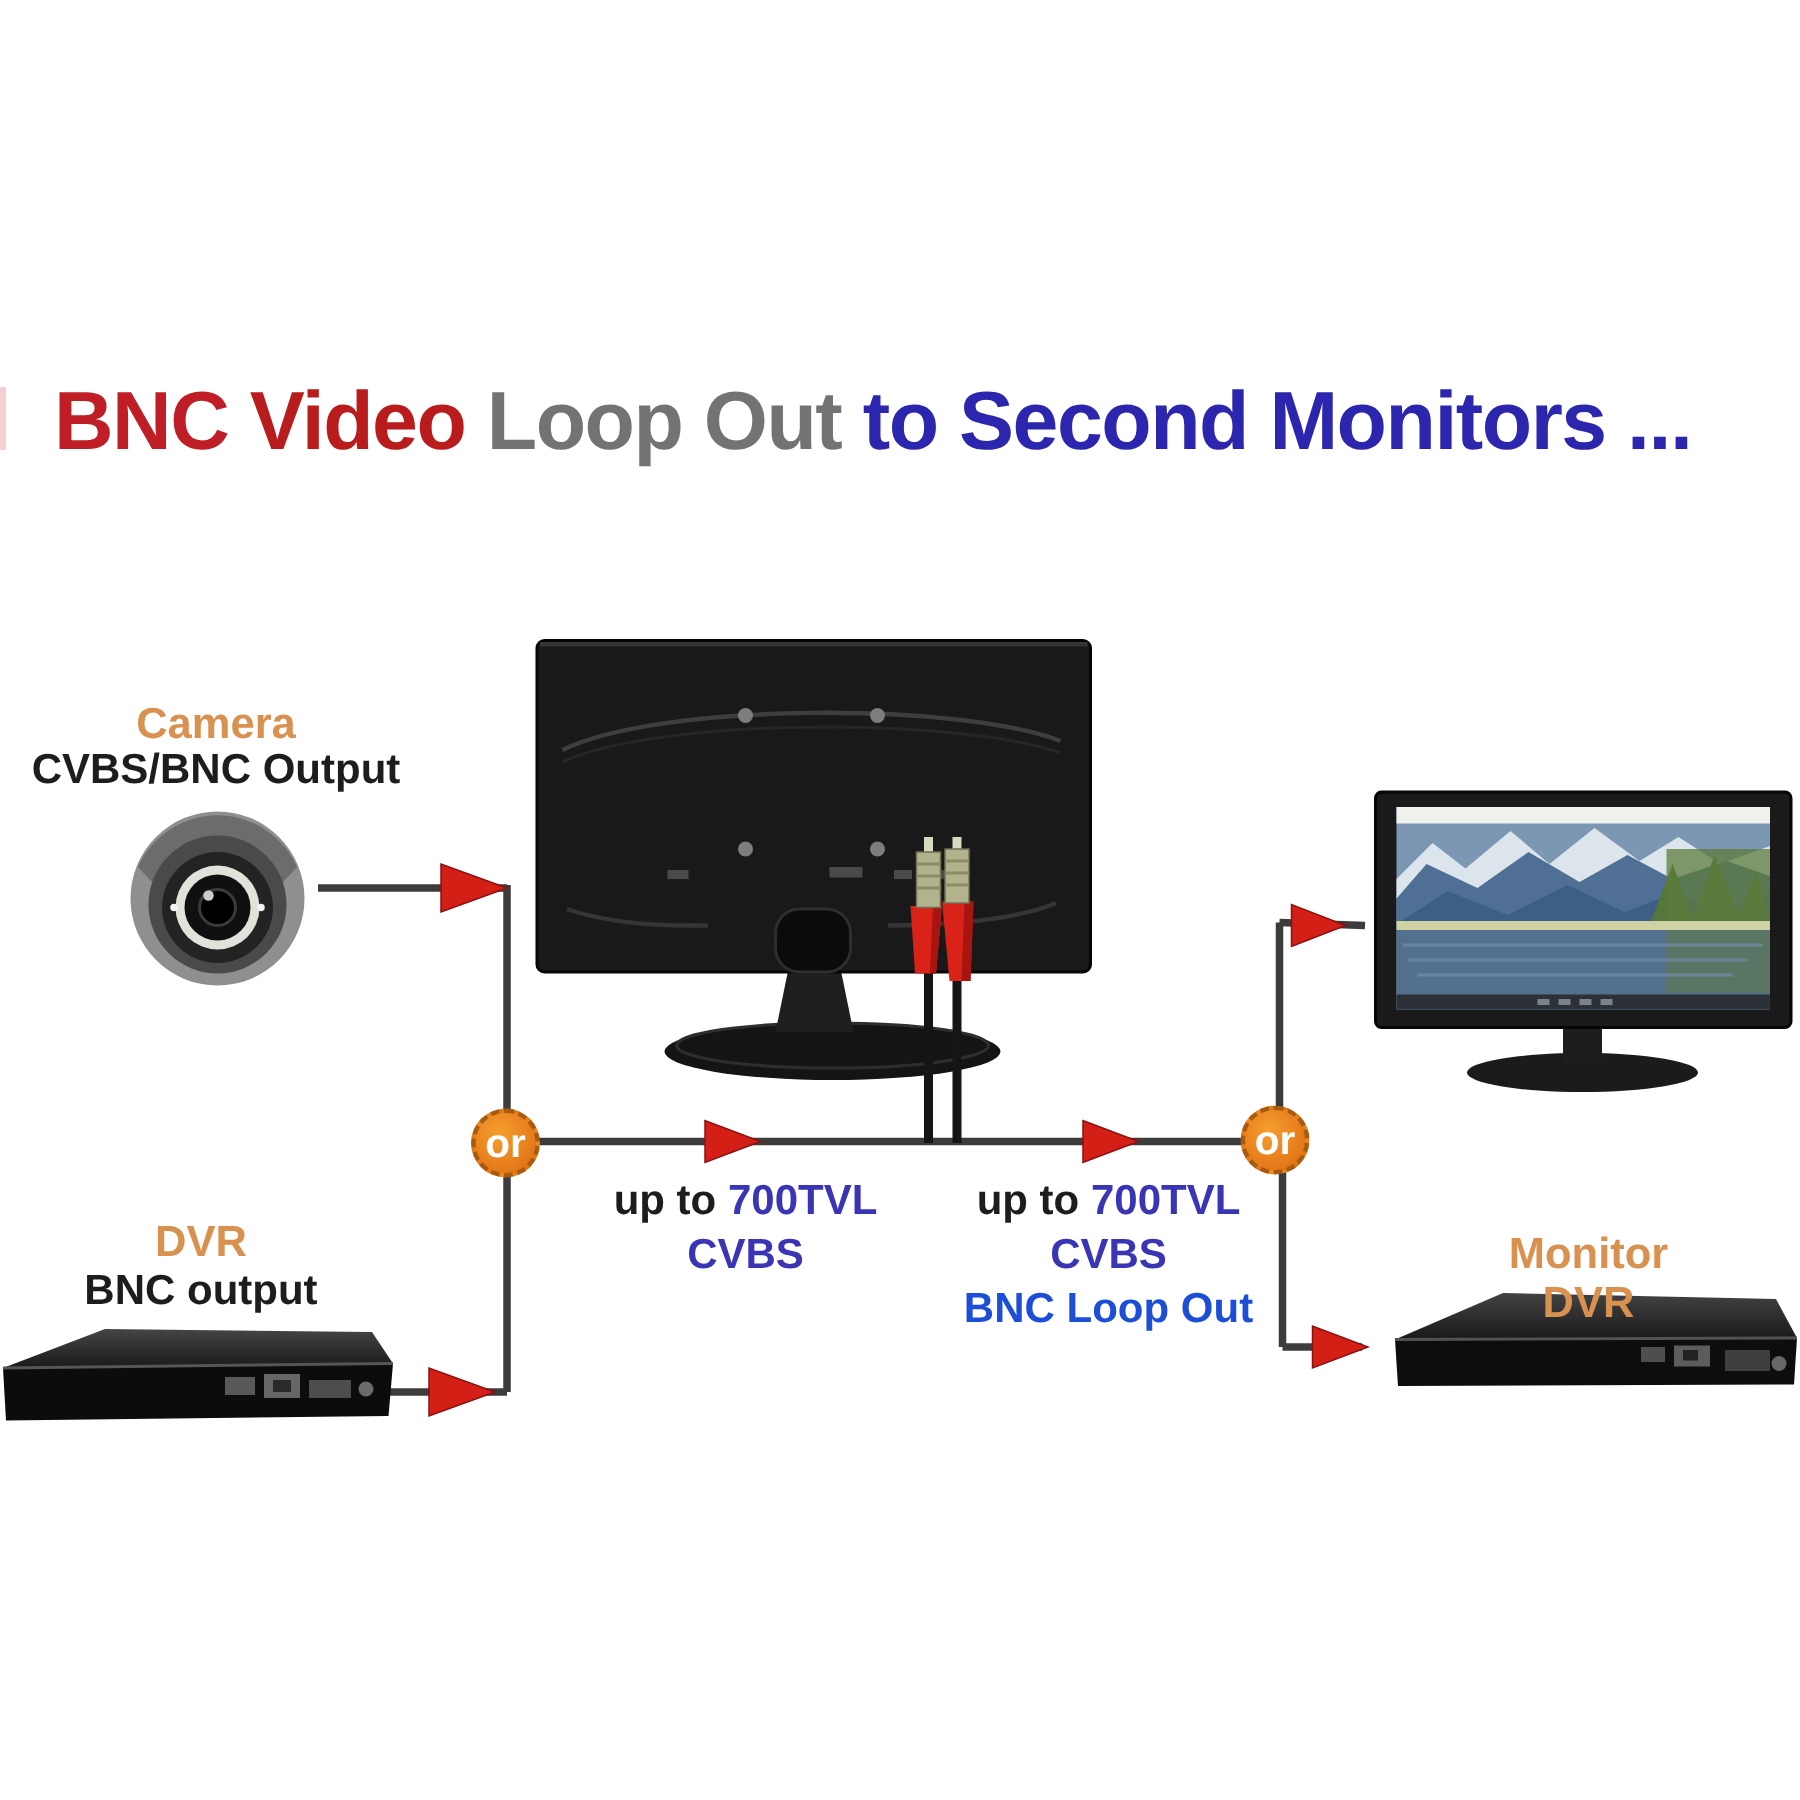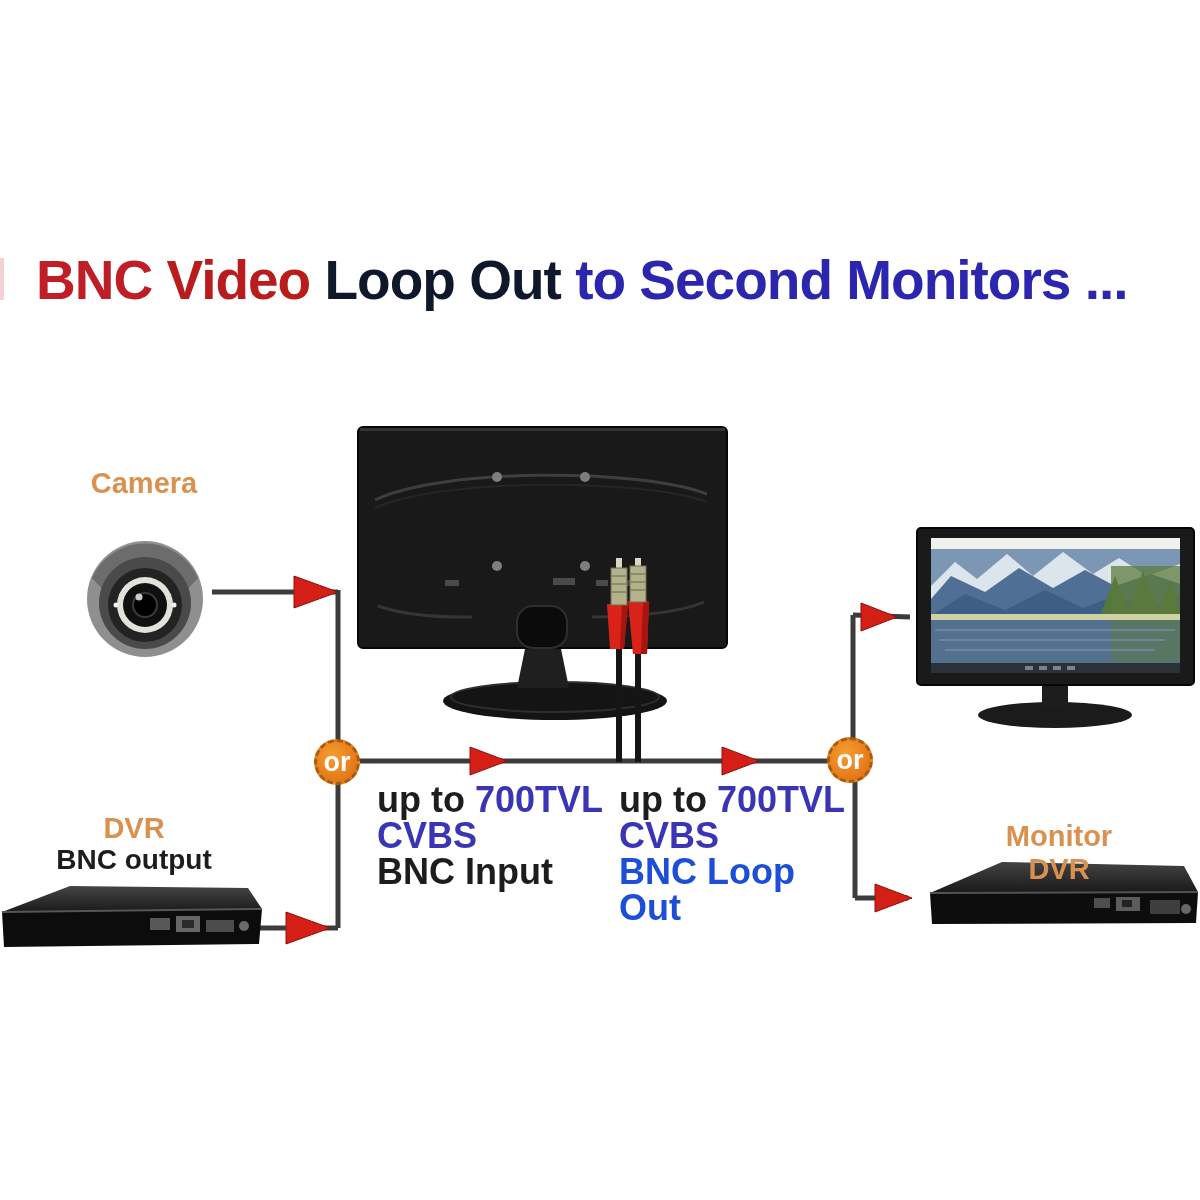--- a/index.html
+++ b/index.html
@@ -2,42 +2,42 @@
 <html><head>
 <meta charset="utf-8">
 <style>
   html,body{margin:0;padding:0;background:#ffffff;}
   #canvas{position:relative;width:1200px;height:1200px;background:#ffffff;overflow:hidden;
           font-family:"Liberation Sans",sans-serif;}
   .abs{position:absolute;}
   .title{top:248px;left:36px;font-size:55px;font-weight:bold;white-space:nowrap;letter-spacing:-1px;z-index:5;}
   .devlabel{font-weight:bold;font-size:29px;color:#d8914e;text-align:center;z-index:5;}
   .sublabel{font-weight:bold;font-size:28px;color:#1d1d1d;text-align:center;z-index:5;}
-  .caption{font-weight:bold;font-size:36px;text-align:left;line-height:36px;z-index:5;width:240px;}
+  .caption{font-weight:bold;font-size:28px;text-align:center;line-height:36px;z-index:5;width:240px;}
   .cap-black{color:#1d1d1d;}
   .cap-blue{color:#3a35b5;}
   .cap-red{color:#1d4ed8;}
   .orbadge{width:46px;height:46px;border-radius:50%;z-index:6;
            background:radial-gradient(circle at 40% 35%, #f59f2e 0%, #e8801e 55%, #d86d10 100%);
            border:3px dashed #a85b0e;box-sizing:border-box;
            display:flex;align-items:center;justify-content:center;
            color:#ffffff;font-weight:bold;font-size:27px;line-height:1;}
   svg{display:block;}
   .z1{z-index:1;} .z2{z-index:2;} .z3{z-index:3;}
   .pink-sliver{left:0;top:258px;width:4px;height:42px;background:#f0c6ca;opacity:.8;z-index:0;}
 </style>
 </head>
 <body>
 
 <div id="canvas">
 
   <div class="abs pink-sliver"></div>
 
   <div class="abs title">
-    <span style="color: rgb(191, 30, 39);">BNC </span><span style="color: #b91c1c;">Video </span><span style="color: #0f172a;">Loop Out </span><span style="color: rgb(43, 38, 173);">to Second Monitors ...</span>
+    <span style="color: rgb(191, 30, 39);">BNC </span><span style="color: #b91c1c;">Video </span><span style="color: #737373;">Loop Out </span><span style="color: rgb(43, 38, 173);">to Second Monitors ...</span>
   </div>
 
   <svg class="abs z1" style="left:0;top:0;" width="1200" height="1200" viewBox="0 0 1200 1200">
     <g stroke="#3c3c3c" stroke-width="5">
       <line x1="212" y1="592" x2="338" y2="592"></line>
       <line x1="245" y1="928" x2="338" y2="928"></line>
       <line x1="338" y1="590" x2="338" y2="928"></line>
       <line x1="338" y1="761" x2="850" y2="761"></line>
       <line x1="853" y1="615" x2="910" y2="617"></line>
       <line x1="853" y1="615" x2="853" y2="762"></line>
@@ -180,28 +180,28 @@
   </svg>
 
   <div class="abs orbadge" style="left:314px;top:739px;">
       <span>or</span>
     </div>
   <div class="abs orbadge" style="left:827px;top:737px;">
       <span>or</span>
     </div>
 
   <div class="abs devlabel" style="left:84px;top:467px;width:120px;">Camera</div>
+  <div class="abs sublabel" style="left:15px;top:497px;width:258px;">CVBS/BNC Output</div>
   <div class="abs devlabel" style="left:98px;top:812px;width:72px;">DVR</div>
   <div class="abs sublabel" style="left:50px;top:844px;width:168px;">BNC output</div>
   <div class="abs devlabel" style="left:973px;top:820px;width:172px;">Monitor DVR</div>
 
   <div class="abs caption" style="left:377px;top:782px;">
     <div><span class="cap-black">up to </span><span class="cap-blue">700TVL</span></div>
     <div class="cap-blue">CVBS</div>
-    <div class="cap-black">BNC Input</div>
   </div>
 
   <div class="abs caption" style="left:619px;top:782px;">
     <div><span class="cap-black">up to </span><span class="cap-blue">700TVL</span></div>
     <div class="cap-blue">CVBS</div>
     <div class="cap-red">BNC Loop Out</div>
   </div>
 
 </div>
 

